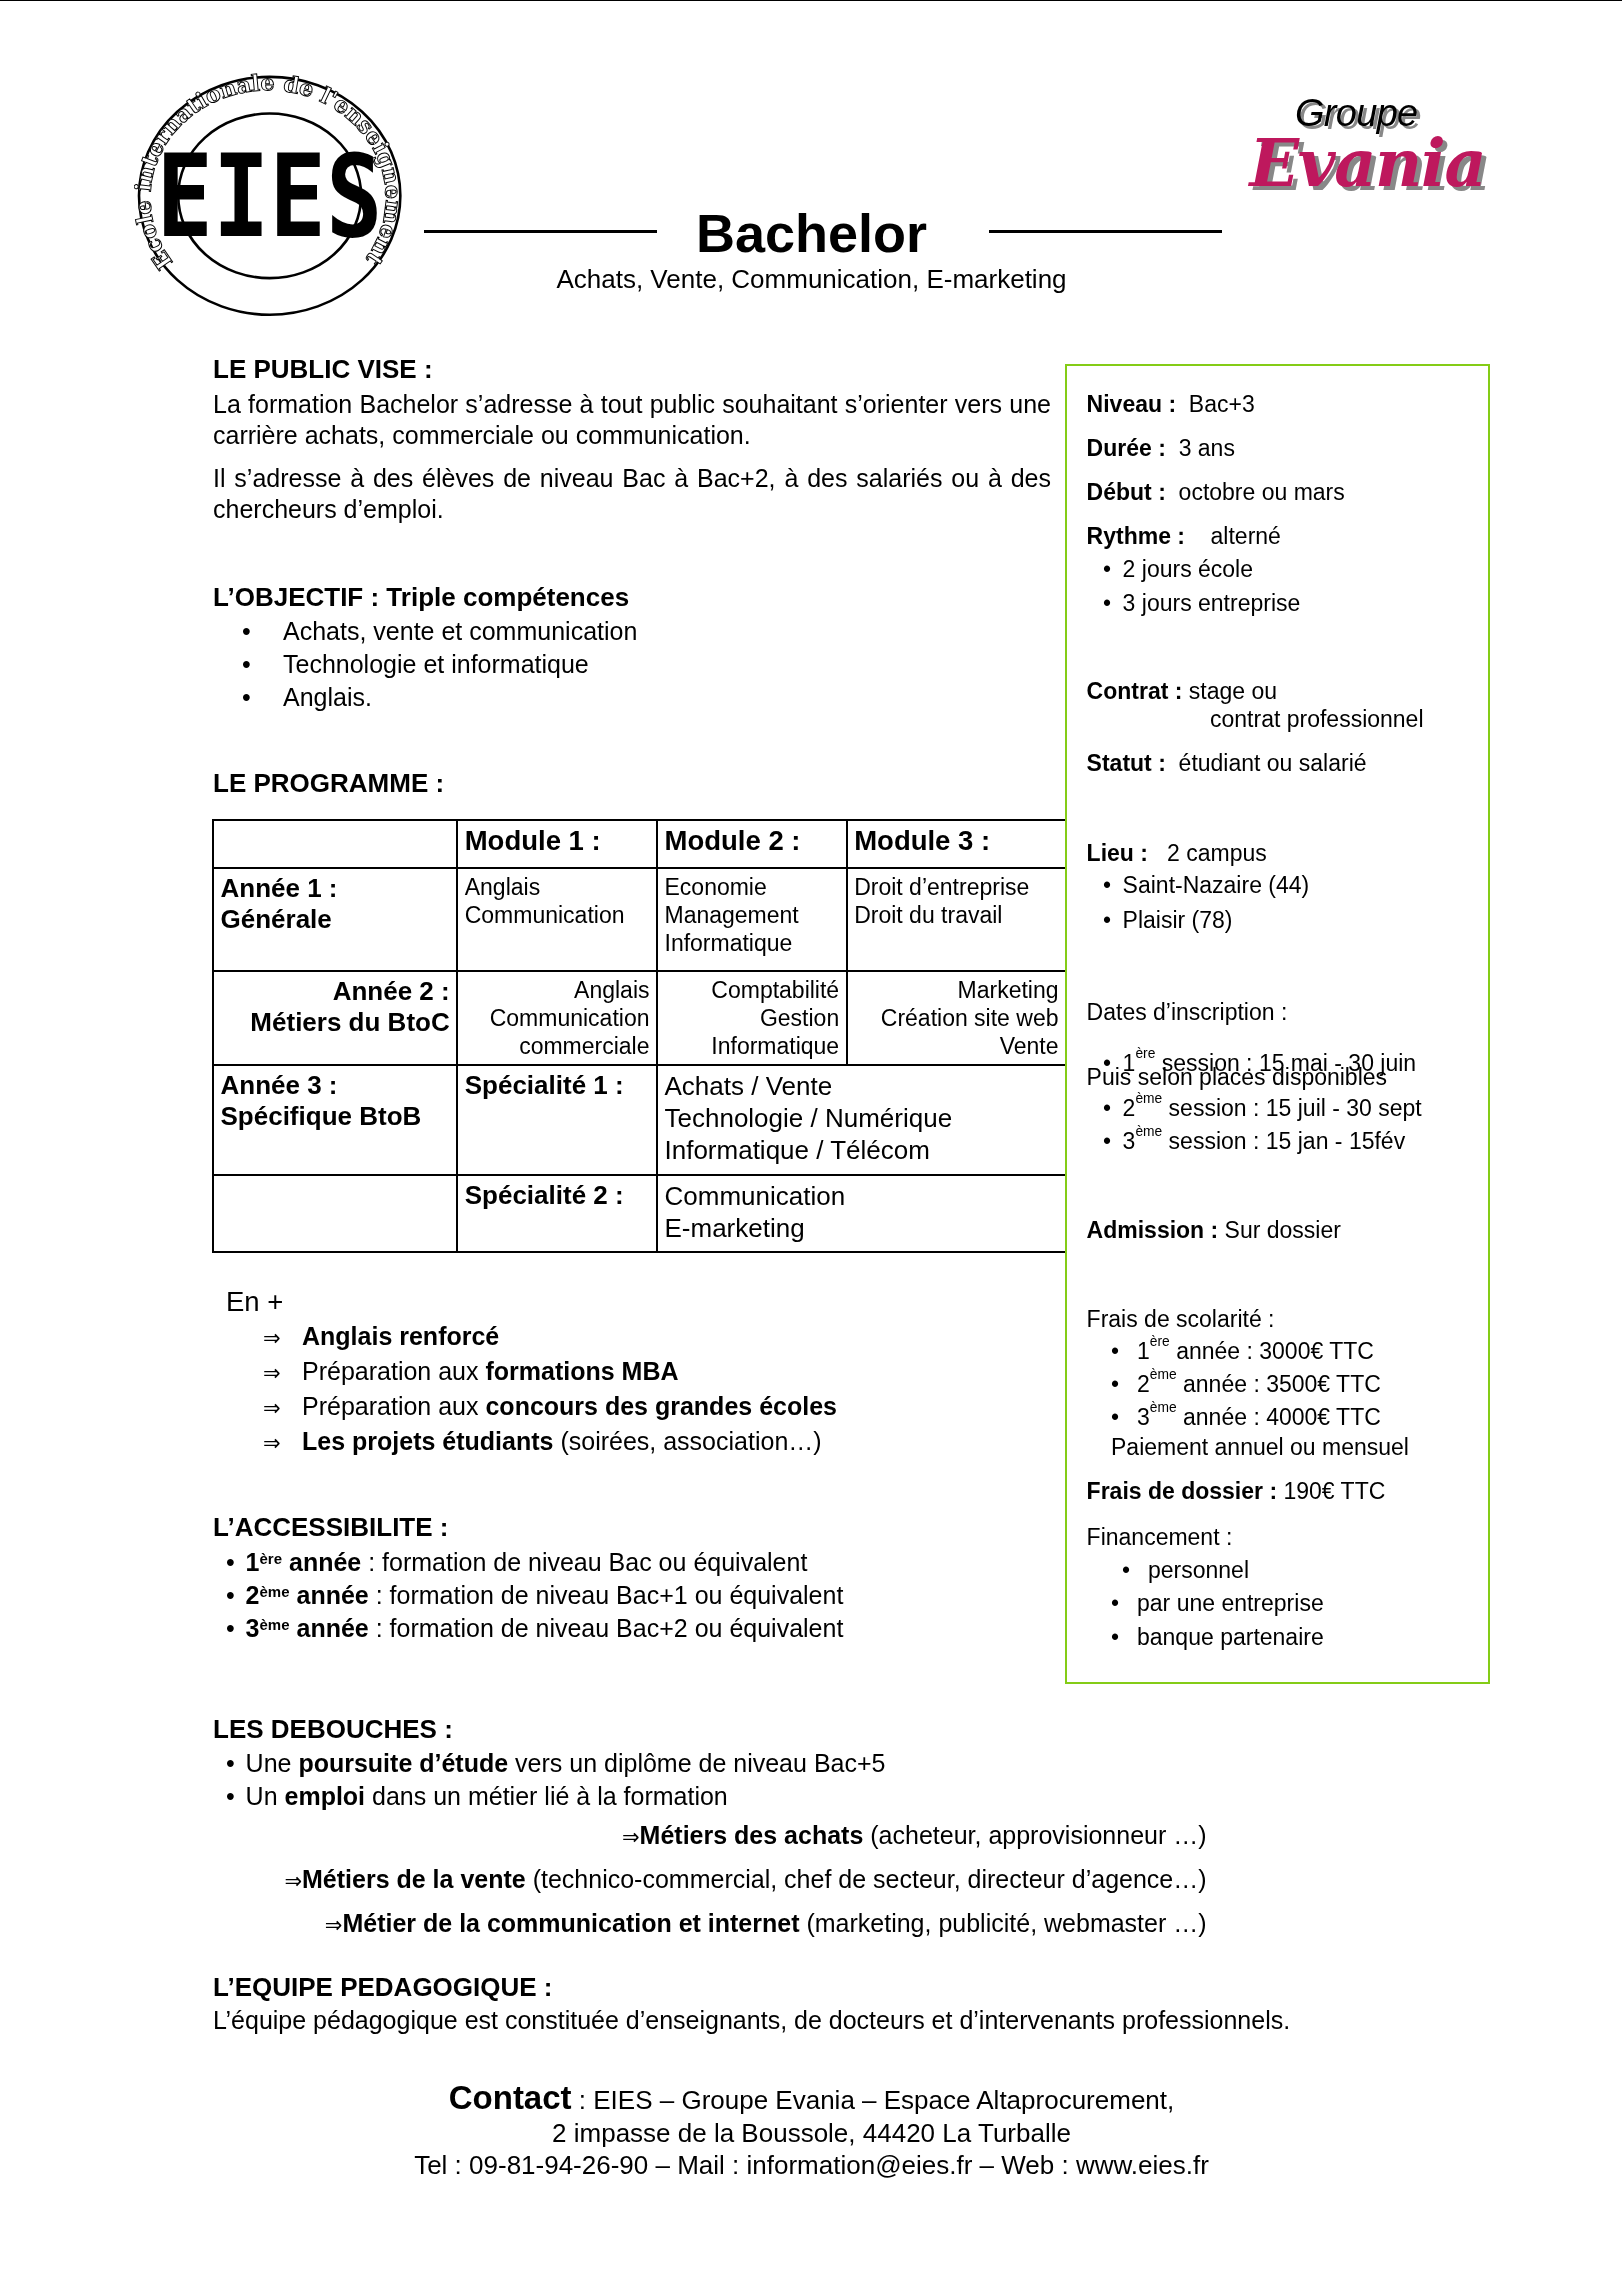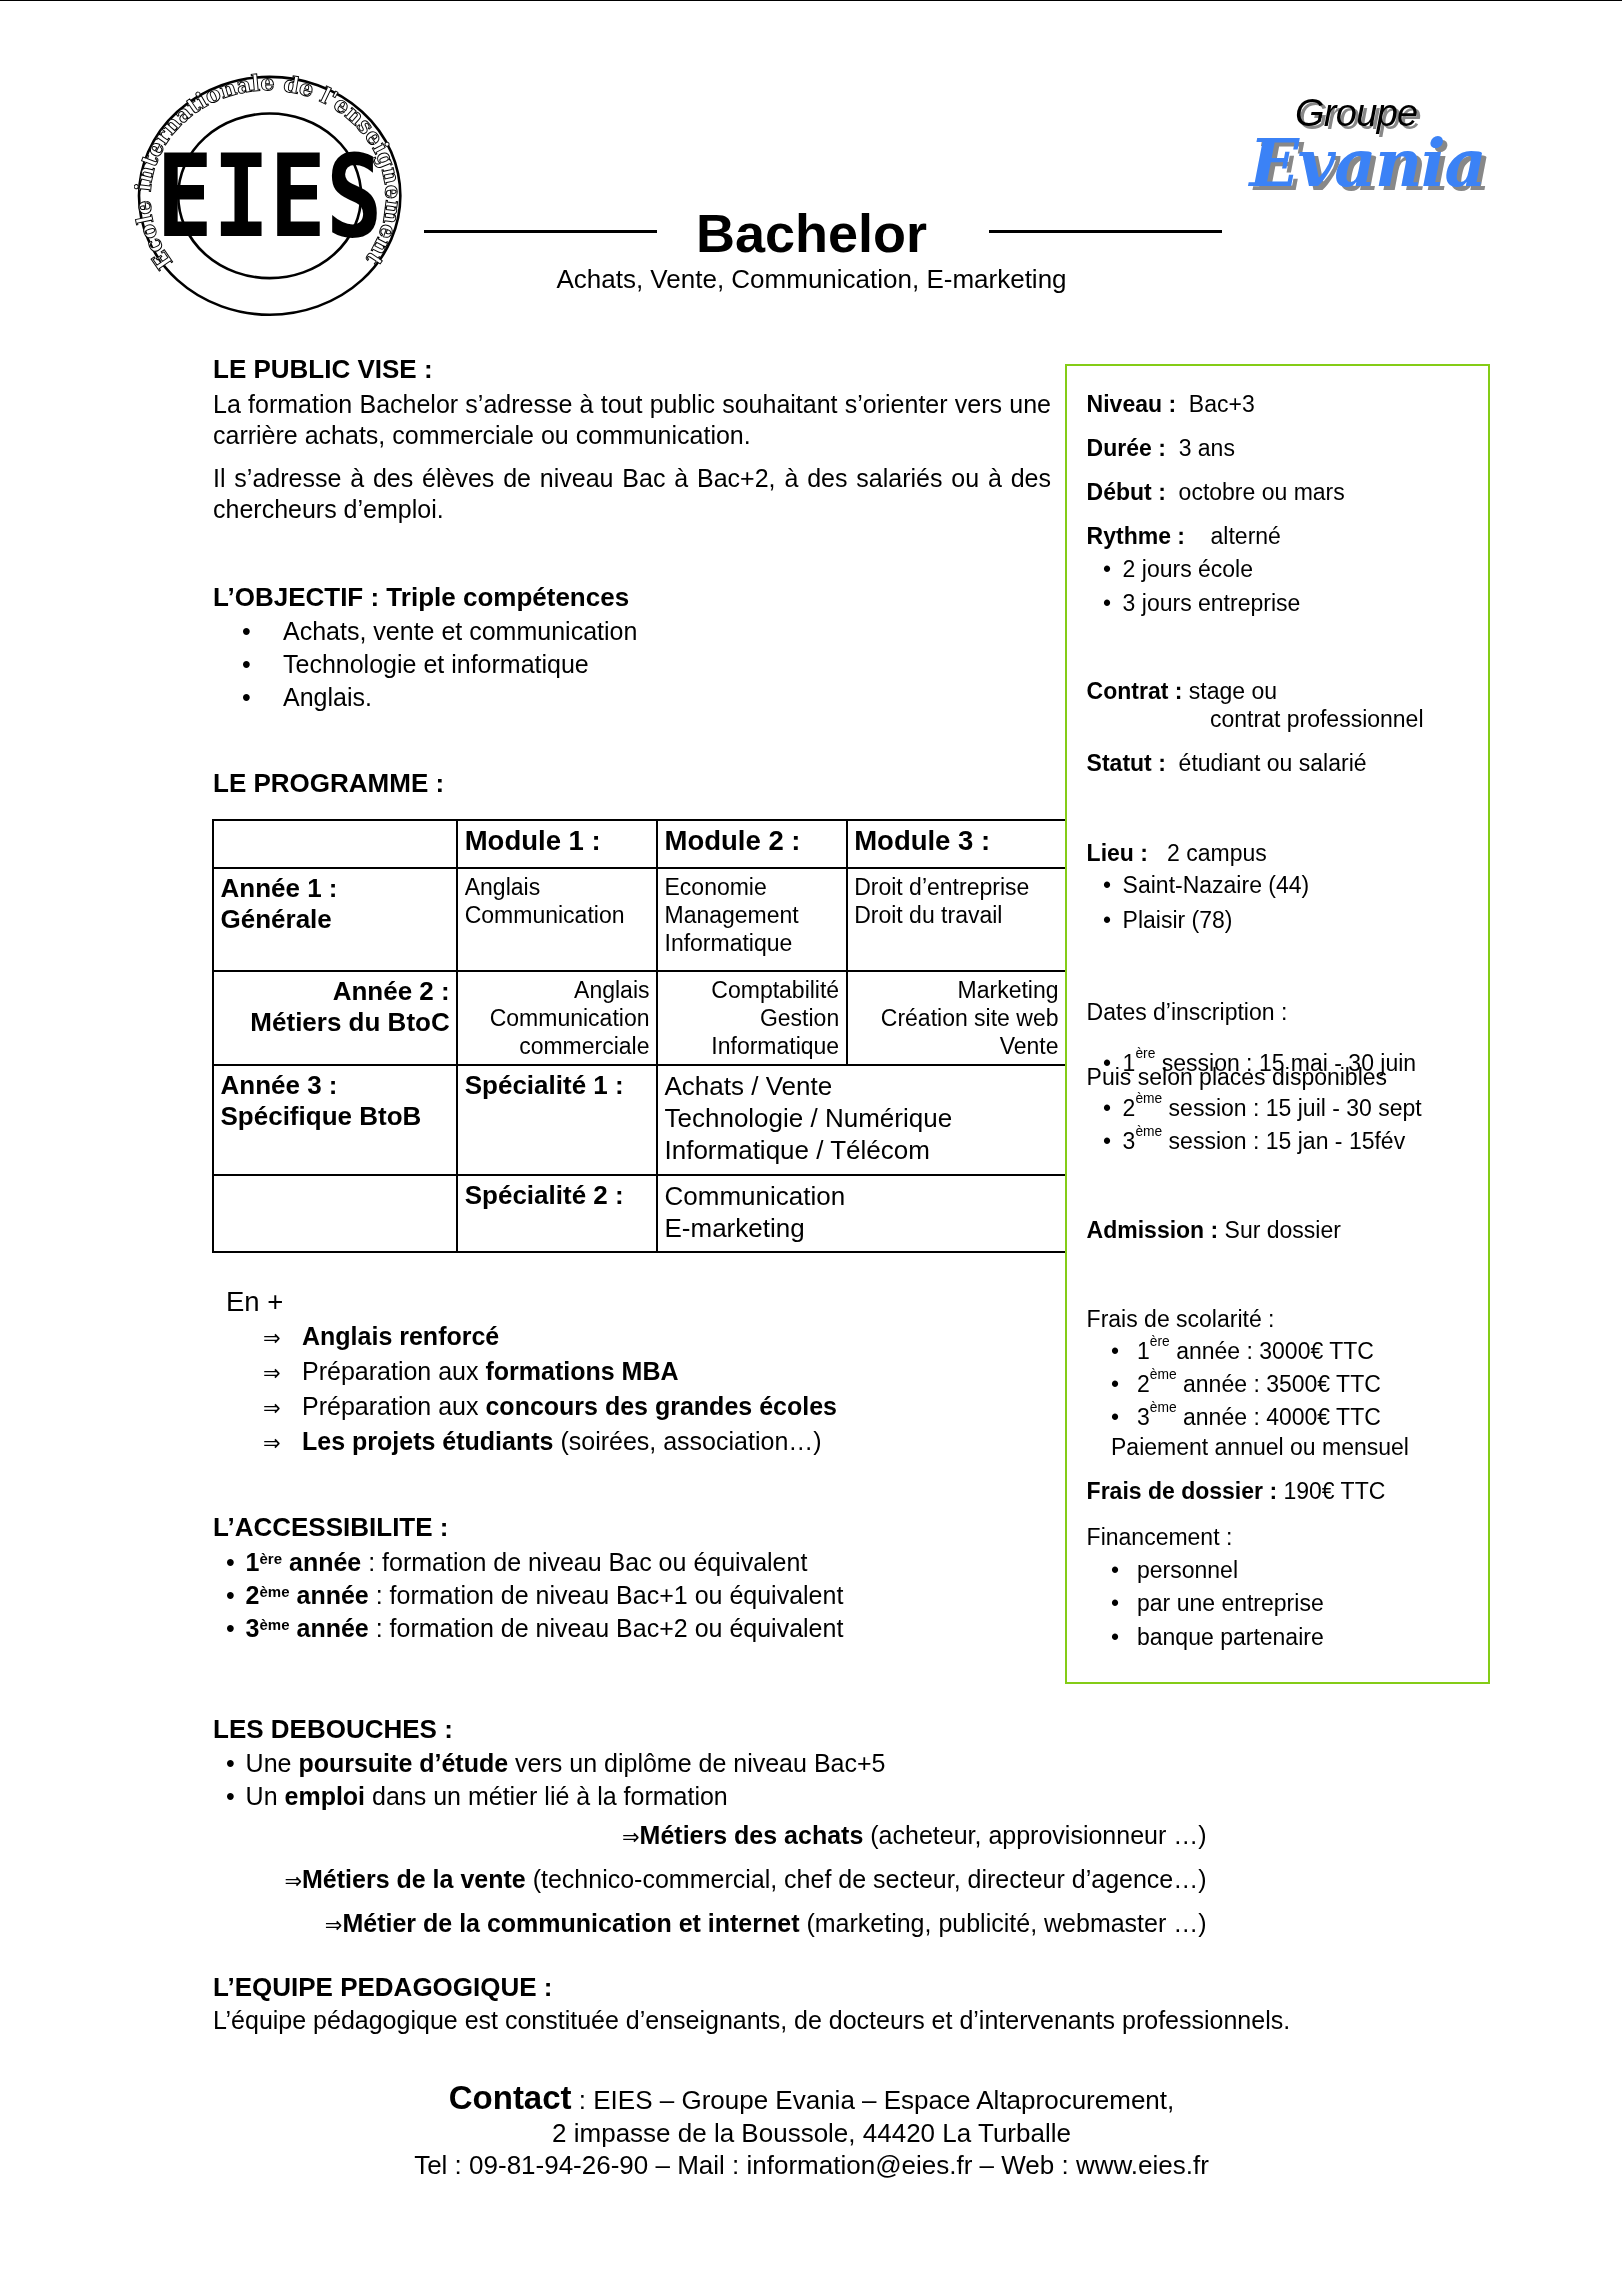--- a/index.html
+++ b/index.html
@@ -7,21 +7,21 @@
   .top-rule { position:absolute; left:0; top:0; width:1623px; height:1.3px; background:#000; }
   .abs { position:absolute; }
   b, .b { font-weight:bold; }
   sup { font-size:60%; vertical-align:top; position:relative; top:-3.9px; }
 
   
   .eies-logo { left:134px; top:73px; width:272px; height:245px; }
   
   .evania-logo { left:1243px; top:92px; width:242px; height:98px; }
   .groupe { position:absolute; left:52px; top:0; font-size:38px; font-style:italic; color:#000; text-shadow:3.3px 2.6px 0 #888; letter-spacing:-0.7px; }
-  .evania { position:absolute; left:6.5px; top:33px; font-family:"DejaVu Serif", serif; font-size:65px; font-weight:bold; font-style:italic; color:#3b82f6; text-shadow:4.6px 3.9px 0 #888; letter-spacing:-1.3px; }
+  .evania { position:absolute; left:6.5px; top:33px; font-family:"DejaVu Serif", serif; font-size:65px; font-weight:bold; font-style:italic; color:#be185d; text-shadow:4.6px 3.9px 0 #888; letter-spacing:-1.3px; }
 
   .title-line { position:absolute; height:2.6px; background:#000; top:230px; }
   .title { left:0; width:1623px; text-align:center; top:202px; font-size:54px; font-weight:bold; }
   .subtitle { left:0; width:1623px; text-align:center; top:264px; font-size:26px; }
 
   .lcol { left:213px; width:851px; }
   .heading { font-size:26px; font-weight:bold; }
   .para { font-size:25px; line-height:31px; }
 
   
@@ -215,21 +215,21 @@
 
   <div class="ib k" style="top:940px;">Frais de scolarité :</div>
   <div class="ib" style="top:972px; left:44px;"><span class="dot" style="width:26px;">•</span><span>1</span><sup>ère</sup><span> année : 3000€ TTC</span></div>
   <div class="ib" style="top:1005px; left:44px;"><span class="dot" style="width:26px;">•</span><span>2</span><sup>ème</sup><span> année : 3500€ TTC</span></div>
   <div class="ib" style="top:1038px; left:44px;"><span class="dot" style="width:26px;">•</span><span>3</span><sup>ème</sup><span> année : 4000€ TTC</span></div>
   <div class="ib" style="top:1068px; left:44px;">Paiement annuel ou mensuel</div>
 
   <div class="ib" style="top:1112px;"><span class="k">Frais de dossier :</span> <span>190€ TTC</span></div>
 
   <div class="ib k" style="top:1158px;">Financement :</div>
-  <div class="ib" style="top:1191px; left:44px;"><span class="dot" style="width:26px;">•</span><span>personnel</span></div>
+  <div class="ib" style="top:1191px; left:55px;"><span class="dot" style="width:26px;">•</span><span>personnel</span></div>
   <div class="ib" style="top:1224px; left:44px;"><span class="dot" style="width:26px;">•</span><span>par une entreprise</span></div>
   <div class="ib" style="top:1258px; left:44px;"><span class="dot" style="width:26px;">•</span><span>banque partenaire</span></div>
 </div>
 
 <div class="abs contact" style="top:2079px;"><span style="font-size:33px; font-weight:bold;">Contact</span><span> : EIES – Groupe Evania – Espace Altaprocurement,</span></div>
 <div class="abs contact" style="top:2118px;">2 impasse de la Boussole, 44420 La Turballe</div>
 <div class="abs contact" style="top:2150px;">Tel : 09-81-94-26-90 – Mail : information@eies.fr – Web : www.eies.fr</div>
 
 
 </body></html>

